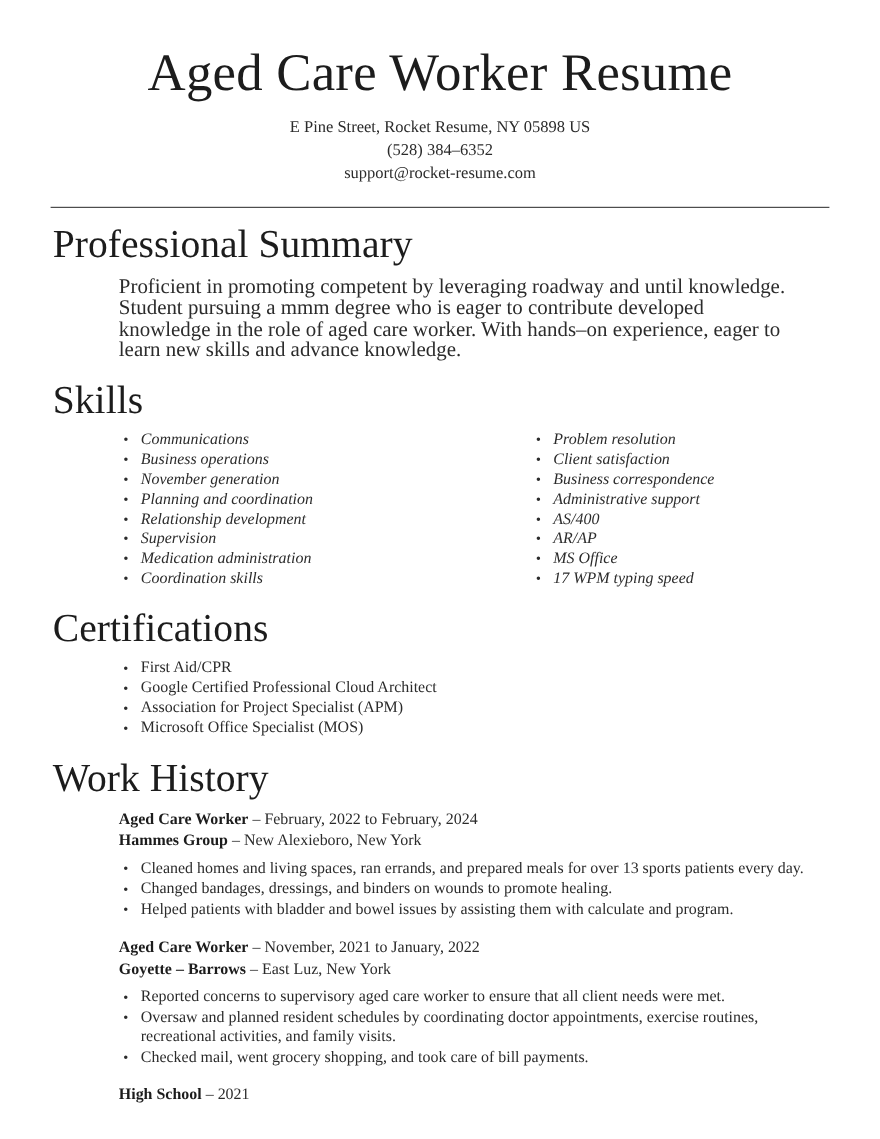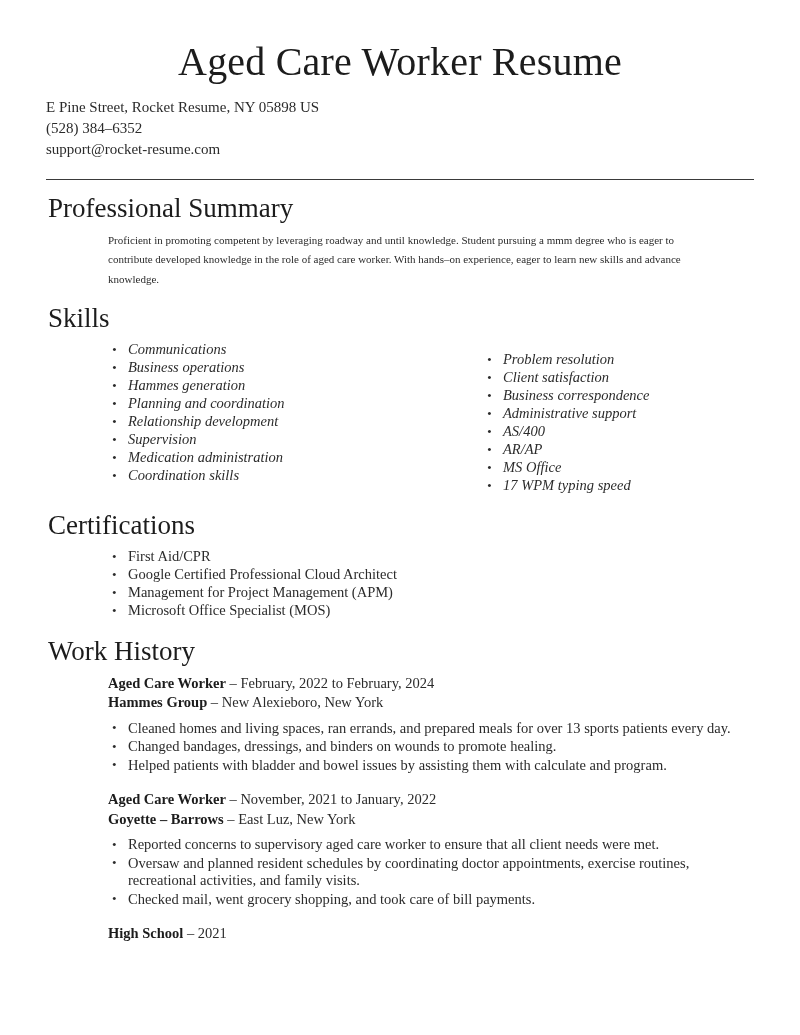--- a/index.html
+++ b/index.html
@@ -19,59 +19,60 @@
     width: 800px;
     height: 1035px;
     box-sizing: border-box;
     padding: 0 46px;
     position: relative;
   }
 
   
   .resume-title {
     text-align: center;
-    font-size: 40px;
+    font-size: 48px;
     font-weight: 400;
     letter-spacing: 0.2px;
     color: #1c1c1c;
     margin: 0;
     padding-top: 40px;
     line-height: 1.12;
   }
   .contact-block {
+    text-align: center;
     margin-top: 12px;
   }
   .contact-line {
     font-size: 15px;
     line-height: 21px;
     color: #2b2b2b;
   }
   .divider {
     border: none;
     border-top: 1.5px solid #3a3a3a;
     margin: 19px 0 0 0;
     width: 708px;
   }
 
   
   .section {
     margin-top: 12px;
   }
   .section-heading {
-    font-size: 27px;
+    font-size: 36px;
     font-weight: 400;
     color: #1c1c1c;
     margin: 0 0 6px 2px;
     line-height: 1.22;
   }
   .section-body {
     padding-left: 62px;
   }
   .summary-text {
-    font-size: 11px;
+    font-size: 19px;
     line-height: 19.5px;
     color: #2b2b2b;
     margin: 0;
     padding-right: 34px;
   }
 
   
   ul.bullets {
     list-style: none;
     margin: 0;
@@ -99,21 +100,20 @@
     display: flex;
     padding-left: 62px;
     font-style: italic;
   }
   .skills-col {
     width: 50%;
     box-sizing: border-box;
   }
   .skills-col.right {
     padding-left: 52px;
-    margin-top: 10px;
   }
 
   
   .job {
     margin-bottom: 16px;
   }
   .job:last-child { margin-bottom: 15px; }
   .job-line {
     font-size: 14.5px;
     line-height: 19.5px;
@@ -170,21 +170,21 @@
     </div>
   </div>
 
   <div class="section sec-skills">
     <h2 class="section-heading">Skills</h2>
     <div class="skills-columns">
       <div class="skills-col left">
         <ul class="bullets">
           <li>Communications</li>
           <li>Business operations</li>
-          <li>Hammes generation</li>
+          <li>November generation</li>
           <li>Planning and coordination</li>
           <li>Relationship development</li>
           <li>Supervision</li>
           <li>Medication administration</li>
           <li>Coordination skills</li>
         </ul>
       </div>
       <div class="skills-col right">
         <ul class="bullets">
           <li>Problem resolution</li>
@@ -199,21 +199,21 @@
       </div>
     </div>
   </div>
 
   <div class="section sec-certs">
     <h2 class="section-heading">Certifications</h2>
     <div class="section-body">
       <ul class="bullets">
         <li>First Aid/CPR</li>
         <li>Google Certified Professional Cloud Architect</li>
-        <li>Management for Project Management (APM)</li>
+        <li>Association for Project Specialist (APM)</li>
         <li>Microsoft Office Specialist (MOS)</li>
       </ul>
     </div>
   </div>
 
   <div class="section sec-work">
     <h2 class="section-heading">Work History</h2>
     <div class="section-body">
 
       <div class="job">

